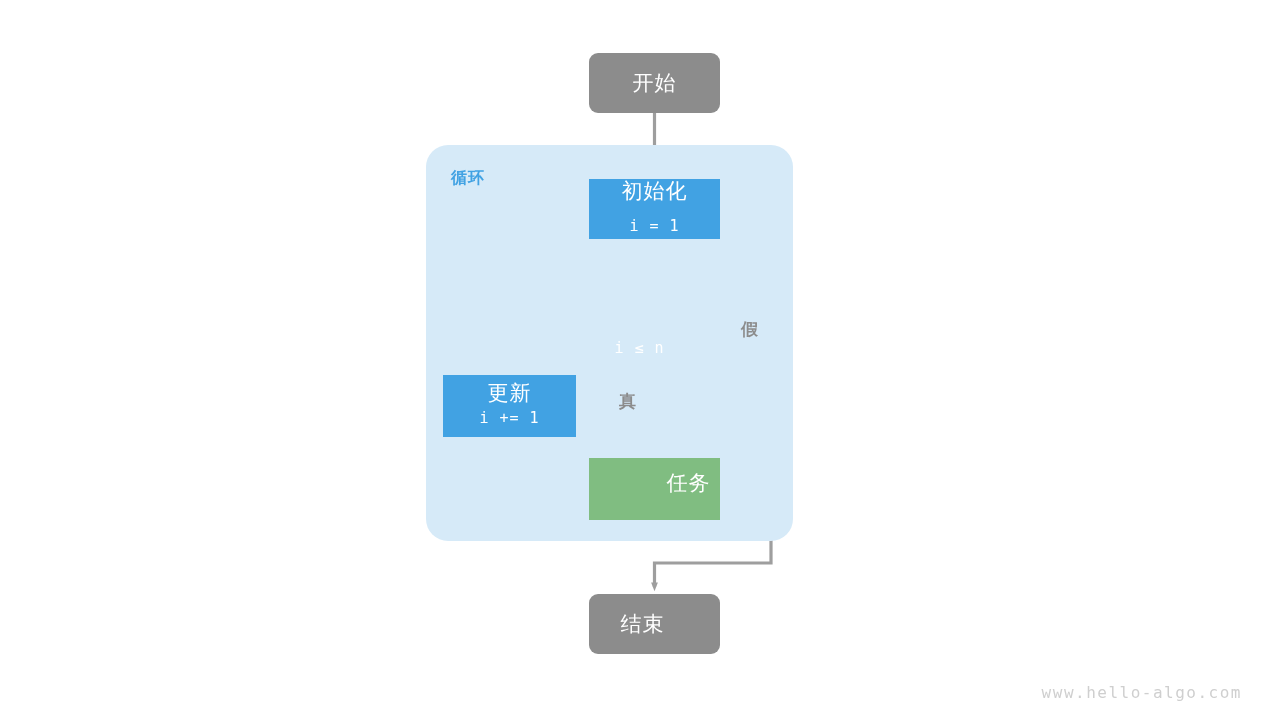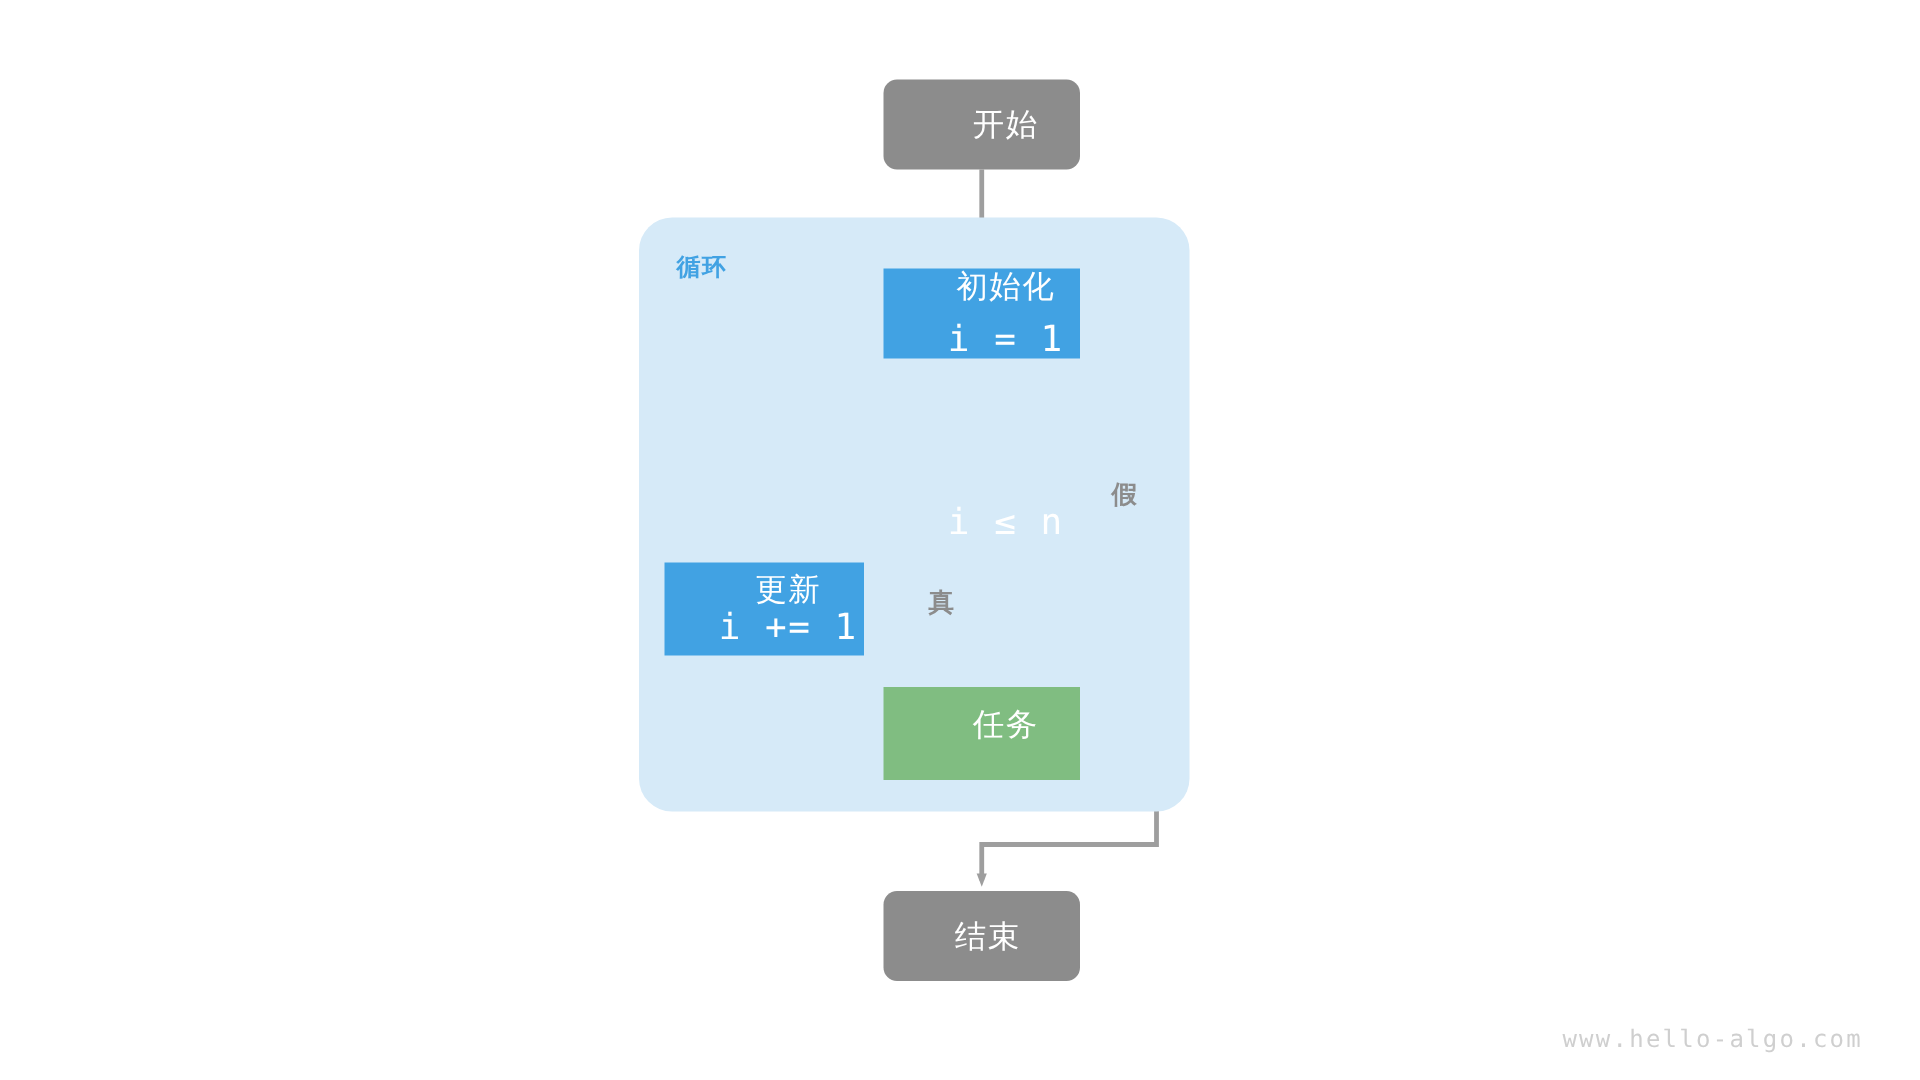--- a/index.html
+++ b/index.html
@@ -24,31 +24,30 @@
 
   .node-label {
     position: absolute;
     display: flex;
     flex-direction: column;
     align-items: center;
     justify-content: center;
     text-align: center;
     pointer-events: none;
     color: #ffffff;
-    padding-left: 16px;
   }
   .cjk {
     font-family: "DejaVu Sans", "Liberation Sans", sans-serif;
     font-size: 21px;
     line-height: 25px;
     letter-spacing: 1px;
   }
   .mono {
     font-family: "DejaVu Sans Mono", "Liberation Mono", monospace;
-    font-size: 24px;
+    font-size: 15px;
     line-height: 25px;
     letter-spacing: 1px;
   }
 
   
   #start-box, #end-box {
     position: absolute;
     width: 131px;
     height: 60px;
     background: #8c8c8c;
@@ -96,24 +95,24 @@
   }
   #task-box {
     position: absolute;
     left: 589px; top: 458px;
     width: 131px; height: 62px;
     background: #80bd81;
   }
 
   #init-label   { left: 589px; top: 179px; width: 131px; height: 60px; justify-content: space-between; }
   #update-label { left: 443px; top: 375px; width: 133px; height: 62px; }
-  #task-label   { left: 589px; top: 458px; width: 131px; height: 50px; }
+  #task-label   { left: 623px; top: 458px; width: 131px; height: 50px; }
 
   #cond-label {
-    left: 559px; top: 313px; width: 191px; height: 70px;
+    left: 544px; top: 313px; width: 191px; height: 70px;
   }
 
   .edge-label {
     position: absolute;
     color: #8c8c8c;
     font-family: "DejaVu Sans", "Liberation Sans", sans-serif;
     font-size: 17px;
     font-weight: bold;
     letter-spacing: 1px;
   }

